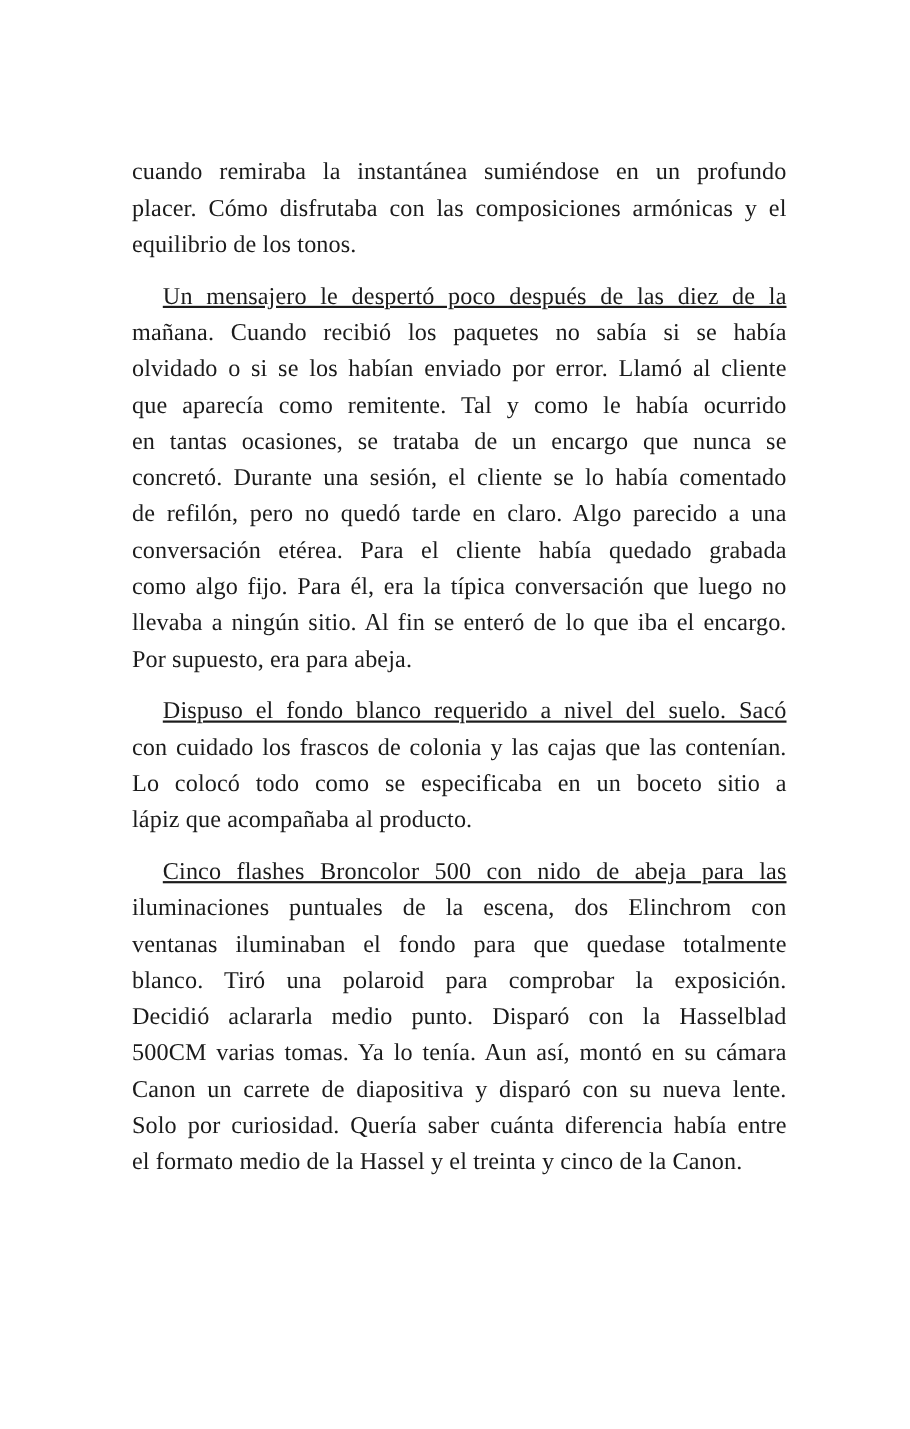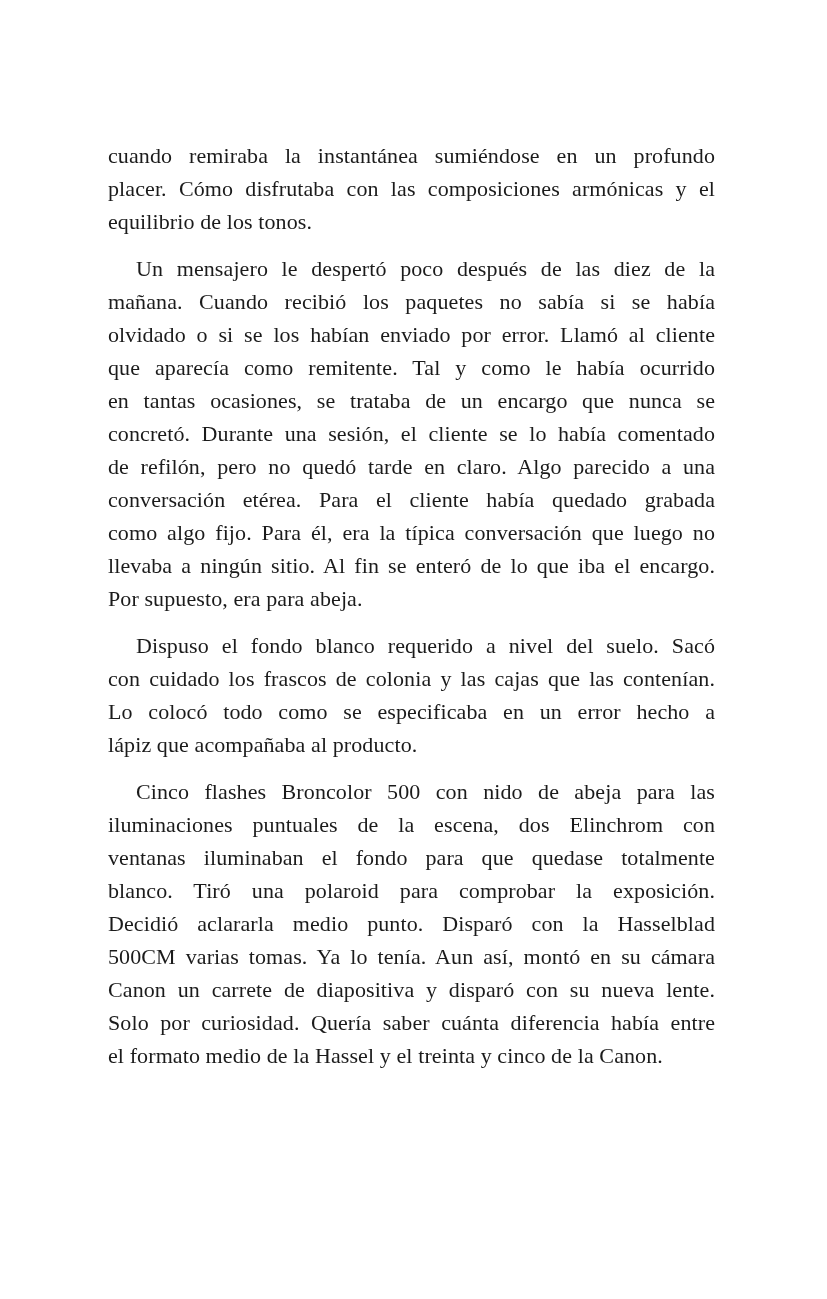--- a/index.html
+++ b/index.html
@@ -16,35 +16,36 @@
     font-family: "Liberation Serif", serif;
   }
   .text-block {
     position: absolute;
     left: 108px;
     top: 139px;
     width: 607px;
     color: var(--text-color, #1b1b1b);
   }
   .para {
-    margin: 0 0 14px 0;
+    margin: 0 0 14px 12px;
     padding: 0;
   }
   .para:last-child {
     margin-bottom: 0;
   }
   .line {
     font-size: 22px;
     line-height: 33px;
     text-align: justify;
     text-align-last: justify;
     letter-spacing: 0.1px;
   }
   .line.indent {
     text-indent: 28px;
+    text-decoration: underline;
   }
   .line.lastline {
     text-align-last: left;
   }
 </style>
 </head>
 <body>
 
 <div class="book-page" style="--bg: #ffffff; --text-color: #1b1b1b;">
   <div class="text-block">
@@ -62,21 +63,21 @@
         <div class="line">concretó. Durante una sesión, el cliente se lo había comentado</div>
         <div class="line">de refilón, pero no quedó tarde en claro. Algo parecido a una</div>
         <div class="line">conversación etérea. Para el cliente había quedado grabada</div>
         <div class="line">como algo fijo. Para él, era la típica conversación que luego no</div>
         <div class="line">llevaba a ningún sitio. Al fin se enteró de lo que iba el encargo.</div>
         <div class="line lastline">Por supuesto, era para abeja.</div>
       </div>
       <div class="para">
         <div class="line indent">Dispuso el fondo blanco requerido a nivel del suelo. Sacó</div>
         <div class="line">con cuidado los frascos de colonia y las cajas que las contenían.</div>
-        <div class="line">Lo colocó todo como se especificaba en un error hecho a</div>
+        <div class="line">Lo colocó todo como se especificaba en un boceto sitio a</div>
         <div class="line lastline">lápiz que acompañaba al producto.</div>
       </div>
       <div class="para">
         <div class="line indent">Cinco flashes Broncolor 500 con nido de abeja para las</div>
         <div class="line">iluminaciones puntuales de la escena, dos Elinchrom con</div>
         <div class="line">ventanas iluminaban el fondo para que quedase totalmente</div>
         <div class="line">blanco. Tiró una polaroid para comprobar la exposición.</div>
         <div class="line">Decidió aclararla medio punto. Disparó con la Hasselblad</div>
         <div class="line">500CM varias tomas. Ya lo tenía. Aun así, montó en su cámara</div>
         <div class="line">Canon un carrete de diapositiva y disparó con su nueva lente.</div>

